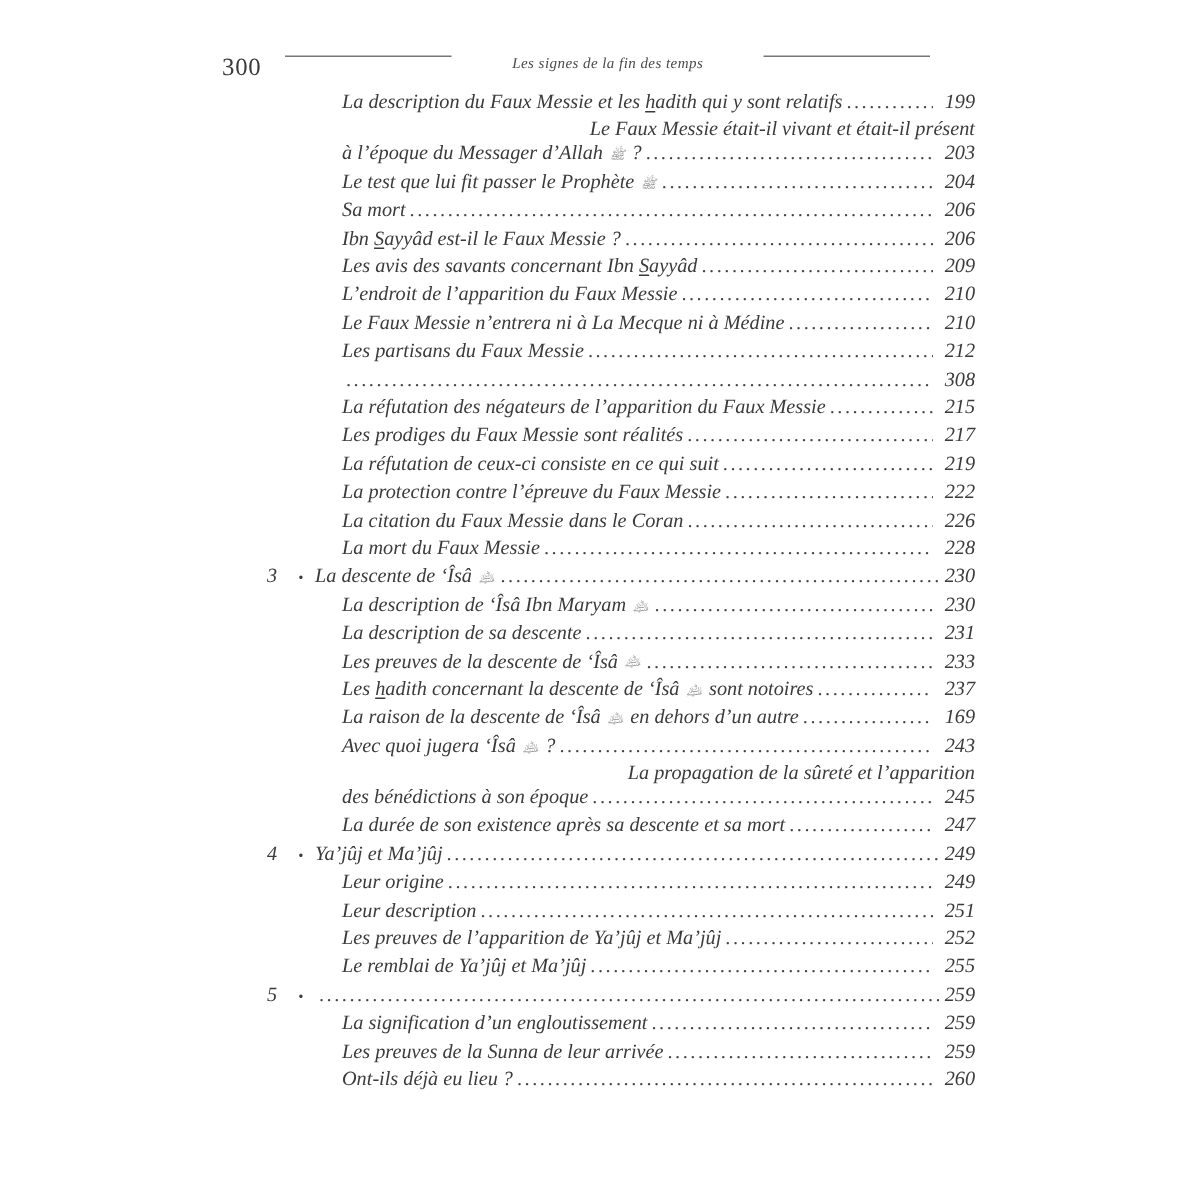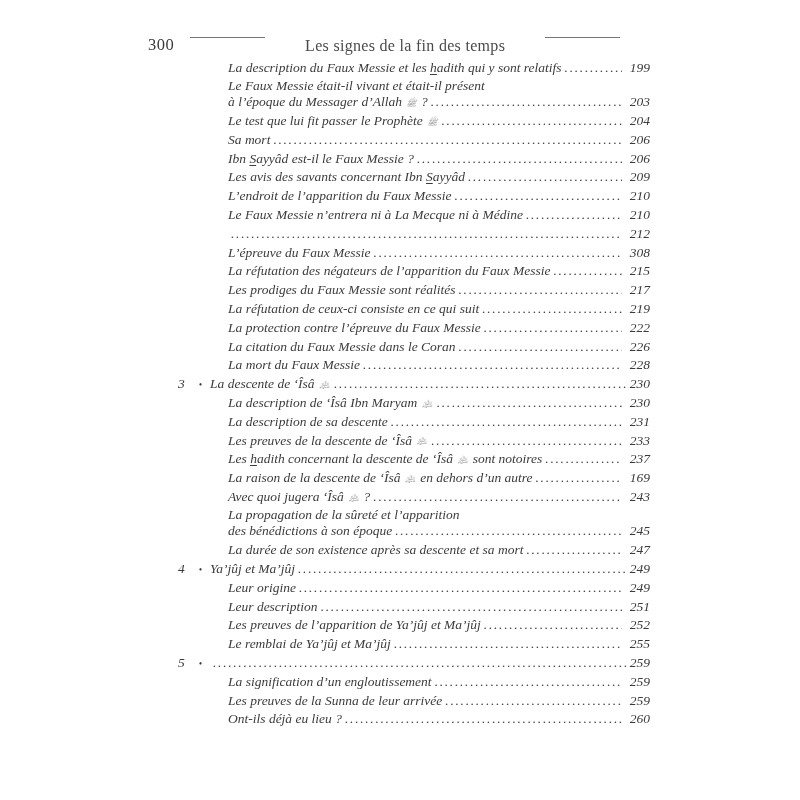--- a/index.html
+++ b/index.html
@@ -13,35 +13,35 @@
   
   .header{
     position:absolute;top:37px;left:148px;right:180px;
     display:flex;
   }
   .folio{font-size:16.5px;color:#3a3a3a;letter-spacing:0.5px;line-height:16px;}
   .rule{flex:1;height:0;border-top:1px solid #767676;}
   .rule.left{margin-left:16px;margin-right:40px;}
   .rule.right{margin-left:40px;}
   .running-title{
-    font-size:16px;color:#4a4a4a;
+    font-style:italic;font-size:10px;color:#4a4a4a;
     letter-spacing:0.3px;white-space:nowrap;
   }
 
   
   .toc{position:absolute;top:59px;left:0;right:0;}
   .row{
     display:flex;align-items:baseline;
     margin-left:228px;margin-right:150px;
     height:18.8px;line-height:18.8px;font-size:13.5px;
     white-space:nowrap;
     font-style:italic;
   }
   .row.lvl1{margin-left:178px;}
-  .row.wrapfirst{height:15.5px;line-height:15.5px;}
+  .row.wrapfirst{height:15.5px;line-height:15.5px;justify-content:flex-end;}
   .num{width:13px;flex:0 0 auto;}
   .bullet{width:19px;flex:0 0 auto;text-align:center;font-size:9.5px;color:#3b3b3b;}
   .txt{flex:0 0 auto;}
   .txt u{text-decoration:underline;text-underline-offset:2px;}
   .leader{
     flex:1 1 auto;overflow:hidden;white-space:nowrap;
     letter-spacing:1.7px;margin-left:3px;color:#444444;
   }
   .pg{flex:0 0 auto;min-width:24px;text-align:right;}
   .row.lvl2 .pg{margin-left:4px;}
@@ -97,25 +97,25 @@
         <span class="txt">L’endroit de l’apparition du Faux Messie</span>
         <span class="leader">............................................................................................................................................................................................................................</span>
         <span class="pg">210</span>
       </div>
       <div class="row lvl2">
         <span class="txt">Le Faux Messie n’entrera ni à La Mecque ni à Médine</span>
         <span class="leader">............................................................................................................................................................................................................................</span>
         <span class="pg">210</span>
       </div>
       <div class="row lvl2">
+        <span class="txt">Les partisans du Faux Messie</span>
         <span class="leader">............................................................................................................................................................................................................................</span>
         <span class="pg">212</span>
       </div>
       <div class="row lvl2">
-        <span class="txt">L’épreuve du Faux Messie</span>
         <span class="leader">............................................................................................................................................................................................................................</span>
         <span class="pg">308</span>
       </div>
       <div class="row lvl2">
         <span class="txt">La réfutation des négateurs de l’apparition du Faux Messie</span>
         <span class="leader">............................................................................................................................................................................................................................</span>
         <span class="pg">215</span>
       </div>
       <div class="row lvl2">
         <span class="txt">Les prodiges du Faux Messie sont réalités</span>

